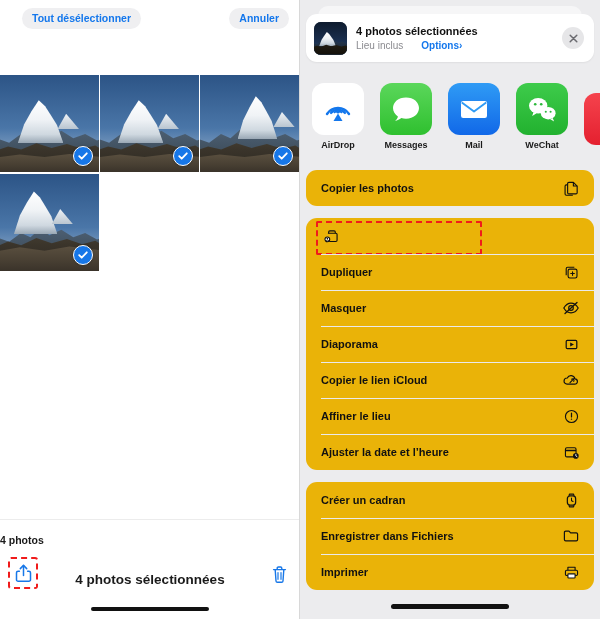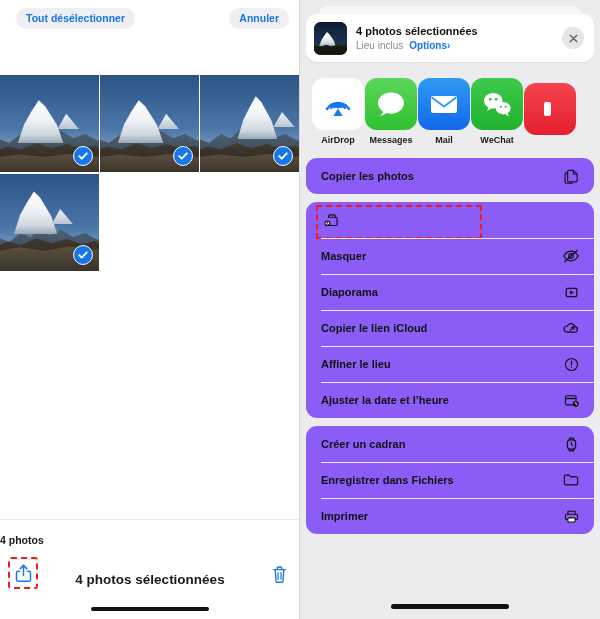--- a/index.html
+++ b/index.html
@@ -15,21 +15,21 @@
   .left-pane {
     position: relative;
     width: 300px; height: 619px;
     background: #ffffff;
     border-right: 1px solid #d8d8d8;
     overflow: hidden;
   }
   .left-topbar {
     position: relative;
     height: 34px;
-    padding: 8px 10px 0 16px;
+    padding: 8px 10px 0 22px;
     display: flex; align-items: flex-start; justify-content: space-between;
   }
   .pill-btn {
     background: #efeff1;
     color: #1477ec;
     font-size: 10.5px;
     font-weight: 600;
     border-radius: 12px;
     padding: 4px 10px;
     line-height: 13px;
@@ -178,40 +178,40 @@
     flex: 0 0 auto;
     background: #16283f;
   }
   .hdr-thumb .ph-sky { background: linear-gradient(to bottom, #0e1b2e 0%, #1b3050 60%, #31506f 100%); }
   .hdr-text { margin-left: 9px; flex: 1; min-width: 0; }
   .hdr-title {
     font-size: 11px; font-weight: bold; color: #111111; line-height: 14px;
     white-space: nowrap;
   }
   .hdr-sub {
-    display: flex; align-items: center; gap: 6px;
+    display: flex; align-items: center; gap: 18px;
     font-size: 10px; line-height: 14px; margin-top: 1px;
   }
   .hdr-sub-grey { color: #8b8b90; }
   .hdr-sub-link { color: #1477ec; font-weight: 600; }
   .close-btn {
     width: 22px; height: 22px; border-radius: 50%;
     background: #e6e6e8;
     display: flex; align-items: center; justify-content: center;
     flex: 0 0 auto;
     margin-right: 2px;
   }
 
   .apps-row {
     position: absolute; top: 72px; left: 0; right: 0;
     height: 78px;
     display: flex;
     padding-left: 12px;
-    gap: 1px;
-    align-items: center;
+    gap: 16px;
+    align-items: flex-end;
   }
   .app-item { width: 52px; text-align: center; flex: 0 0 auto; }
   .app-icon {
     width: 52px; height: 52px;
     border-radius: 12px;
     display: flex; align-items: center; justify-content: center;
     overflow: hidden;
   }
   .app-label {
     margin-top: 5px;
@@ -221,22 +221,22 @@
     white-space: nowrap;
   }
   .app-icon.airdrop { background: #ffffff; }
   .app-icon.messages { background: linear-gradient(to bottom, #5bd75b, #2fc02f); }
   .app-icon.mail { background: linear-gradient(to bottom, #2f9bf5, #1168e8); }
   .app-icon.wechat { background: linear-gradient(to bottom, #3ecb4b, #22b12f); }
   .app-icon.partial { background: linear-gradient(to bottom, #f5434d, #e4202f); }
   .app-item.partial { width: 52px; margin-right: -40px; }
 
   .menu-group {
-    margin: 0 6px 8px 6px;
-    background: #8b5cf6;
+    margin: 12px 6px 8px 6px;
+    background: #eab308;
     border-radius: 11px;
     overflow: hidden;
   }
   .menu-scroll {
     position: absolute; top: 158px; left: 0; right: 0; bottom: 0;
   }
   .menu-row {
     position: relative;
     height: 36px;
     display: flex; align-items: center;
@@ -485,20 +485,30 @@
               <path d="M5.2 5.6 H13.6 a1.3 1.3 0 0 1 1.3 1.3 V13 a1.3 1.3 0 0 1 -1.3 1.3 H6.6" stroke="#111" stroke-width="1.2" fill="none" stroke-linejoin="round"></path>
               <path d="M6.0 5.6 V4.3 a1.2 1.2 0 0 1 1.2 -1.2 h4.6 a1.2 1.2 0 0 1 1.2 1.2 V5.6" stroke="#111" stroke-width="1.2" fill="none" stroke-linejoin="round"></path>
               <circle cx="4.6" cy="12.0" r="2.5" stroke="#111" stroke-width="1.2" fill="#fff"></circle>
               <circle cx="4.6" cy="11.2" r="0.85" fill="#111"></circle>
               <path d="M3.1 13.6 a1.7 1.7 0 0 1 3.0 0" stroke="#111" stroke-width="1" fill="none"></path>
             </svg>
           </div>
         </div>
 
 
+        <div class="menu-row">
+          <div class="menu-label">Dupliquer</div>
+          <div class="menu-icon">
+            <svg width="17" height="17" viewBox="0 0 18 18">
+              <rect x="5.4" y="5.4" width="9.4" height="9.4" rx="1.8" stroke="#111" stroke-width="1.2" fill="none"></rect>
+              <path d="M10.1 8.2 V12.0 M8.2 10.1 H12.0" stroke="#111" stroke-width="1.2" stroke-linecap="round"></path>
+              <path d="M12.0 3.4 H4.9 a1.5 1.5 0 0 0 -1.5 1.5 V11.8" stroke="#111" stroke-width="1.2" fill="none" stroke-linejoin="round"></path>
+            </svg>
+          </div>
+        </div>
 
         <div class="menu-row">
           <div class="menu-label">Masquer</div>
           <div class="menu-icon">
             <svg width="18" height="18" viewBox="0 0 18 18">
               <path d="M1.8 9 C3.8 5.6 6.2 4.1 9 4.1 C11.8 4.1 14.2 5.6 16.2 9 C14.2 12.4 11.8 13.9 9 13.9 C6.2 13.9 3.8 12.4 1.8 9 Z" stroke="#111" stroke-width="1.2" fill="none"></path>
               <circle cx="9" cy="9" r="2.3" stroke="#111" stroke-width="1.2" fill="none"></circle>
               <path d="M3.0 14.6 L15.0 3.4" stroke="#111" stroke-width="1.3" stroke-linecap="round"></path>
             </svg>
           </div>

